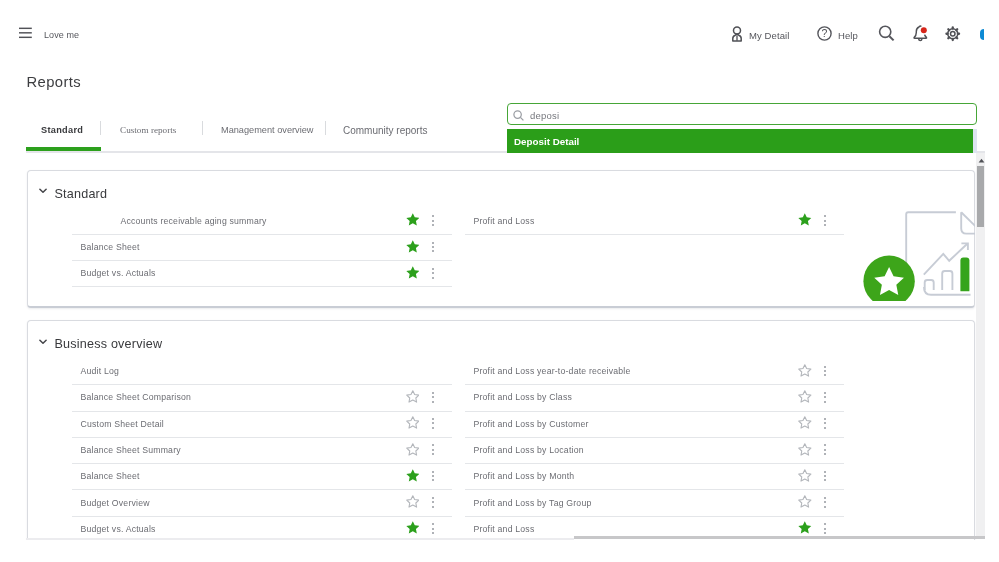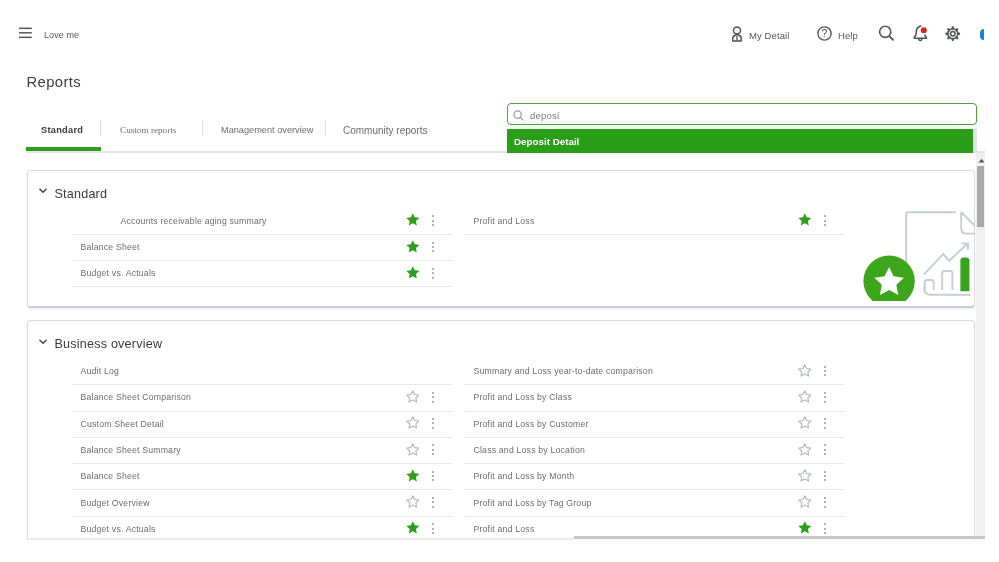--- a/index.html
+++ b/index.html
@@ -210,21 +210,21 @@
 <div class="rowtext" style="left:80.5px; top:523.80px;">Budget vs. Actuals</div>
 <svg class="abs" style="left:405.7px; top:521.40px;" width="13.6" height="13.6" viewBox="0 0 13.6 13.6">
         <path d="M6.80,0.30 L8.74,4.33 L13.27,4.90 L9.94,8.02 L10.80,12.50 L6.80,10.30 L2.80,12.50 L3.66,8.02 L0.33,4.90 L4.86,4.33 Z" fill="#2ca01c"></path>
       </svg>
 <div class="dots" style="left:431.5px; top:523.30px;">
         <div class="dot" style="top:0"></div>
         <div class="dot" style="top:4.4px"></div>
         <div class="dot" style="top:8.8px"></div>
       </div>
 
-<div class="rowtext" style="left:473.5px; top:366.00px;">Summary and Loss year-to-date comparison</div>
+<div class="rowtext" style="left:473.5px; top:366.00px;">Profit and Loss year-to-date receivable</div>
 <svg class="abs" style="left:798.2px; top:363.60px;" width="13.6" height="13.6" viewBox="0 0 13.6 13.6">
         <path d="M6.80,0.80 L8.64,4.53 L12.87,5.10 L9.84,8.02 L10.60,12.10 L6.80,10.10 L3.00,12.10 L3.76,8.02 L0.73,5.10 L4.96,4.53 Z" fill="none" stroke="#b3b6bb" stroke-width="1.1" stroke-linejoin="round"></path>
       </svg>
 <div class="dots" style="left:824px; top:365.50px;">
         <div class="dot" style="top:0"></div>
         <div class="dot" style="top:4.4px"></div>
         <div class="dot" style="top:8.8px"></div>
       </div>
 <div class="divider" style="left:465px; top:384.20px; width:378.5px;"></div>
 <div class="rowtext" style="left:473.5px; top:392.30px;">Profit and Loss by Class</div>
@@ -240,21 +240,21 @@
 <div class="rowtext" style="left:473.5px; top:418.60px;">Profit and Loss by Customer</div>
 <svg class="abs" style="left:798.2px; top:416.20px;" width="13.6" height="13.6" viewBox="0 0 13.6 13.6">
         <path d="M6.80,0.80 L8.64,4.53 L12.87,5.10 L9.84,8.02 L10.60,12.10 L6.80,10.10 L3.00,12.10 L3.76,8.02 L0.73,5.10 L4.96,4.53 Z" fill="none" stroke="#b3b6bb" stroke-width="1.1" stroke-linejoin="round"></path>
       </svg>
 <div class="dots" style="left:824px; top:418.10px;">
         <div class="dot" style="top:0"></div>
         <div class="dot" style="top:4.4px"></div>
         <div class="dot" style="top:8.8px"></div>
       </div>
 <div class="divider" style="left:465px; top:436.80px; width:378.5px;"></div>
-<div class="rowtext" style="left:473.5px; top:444.90px;">Class and Loss by Location</div>
+<div class="rowtext" style="left:473.5px; top:444.90px;">Profit and Loss by Location</div>
 <svg class="abs" style="left:798.2px; top:442.50px;" width="13.6" height="13.6" viewBox="0 0 13.6 13.6">
         <path d="M6.80,0.80 L8.64,4.53 L12.87,5.10 L9.84,8.02 L10.60,12.10 L6.80,10.10 L3.00,12.10 L3.76,8.02 L0.73,5.10 L4.96,4.53 Z" fill="none" stroke="#b3b6bb" stroke-width="1.1" stroke-linejoin="round"></path>
       </svg>
 <div class="dots" style="left:824px; top:444.40px;">
         <div class="dot" style="top:0"></div>
         <div class="dot" style="top:4.4px"></div>
         <div class="dot" style="top:8.8px"></div>
       </div>
 <div class="divider" style="left:465px; top:463.10px; width:378.5px;"></div>
 <div class="rowtext" style="left:473.5px; top:471.20px;">Profit and Loss by Month</div>

